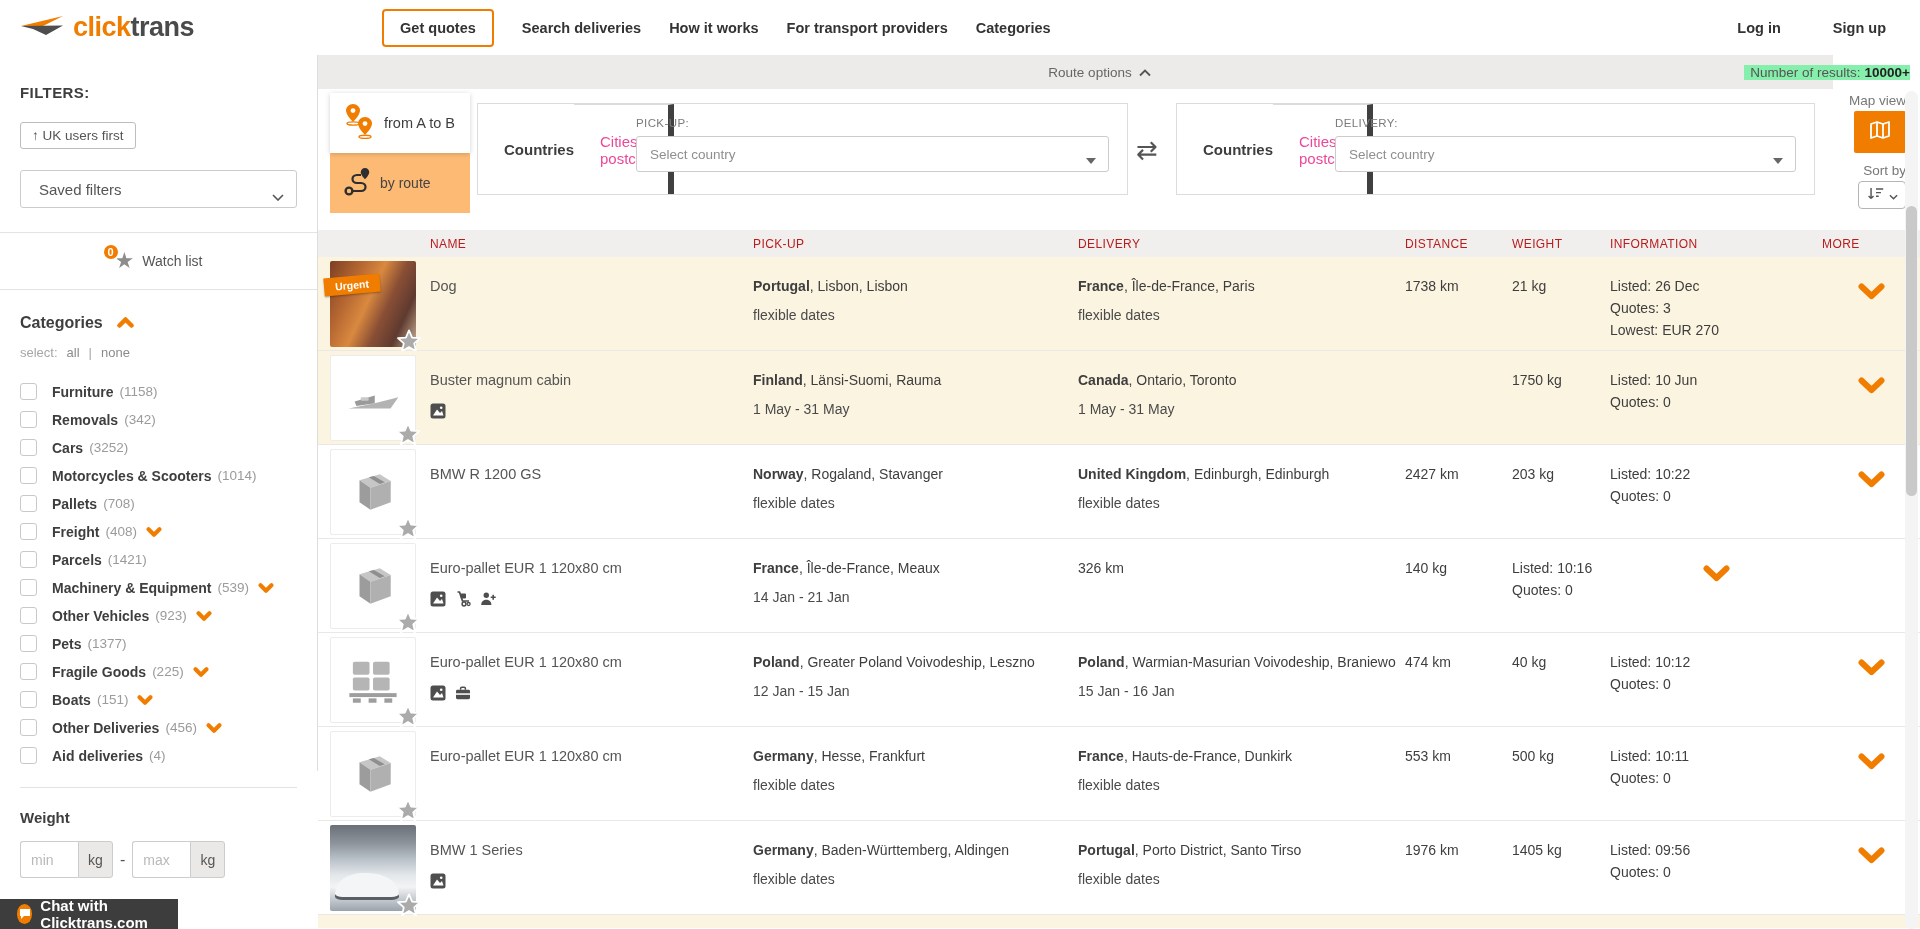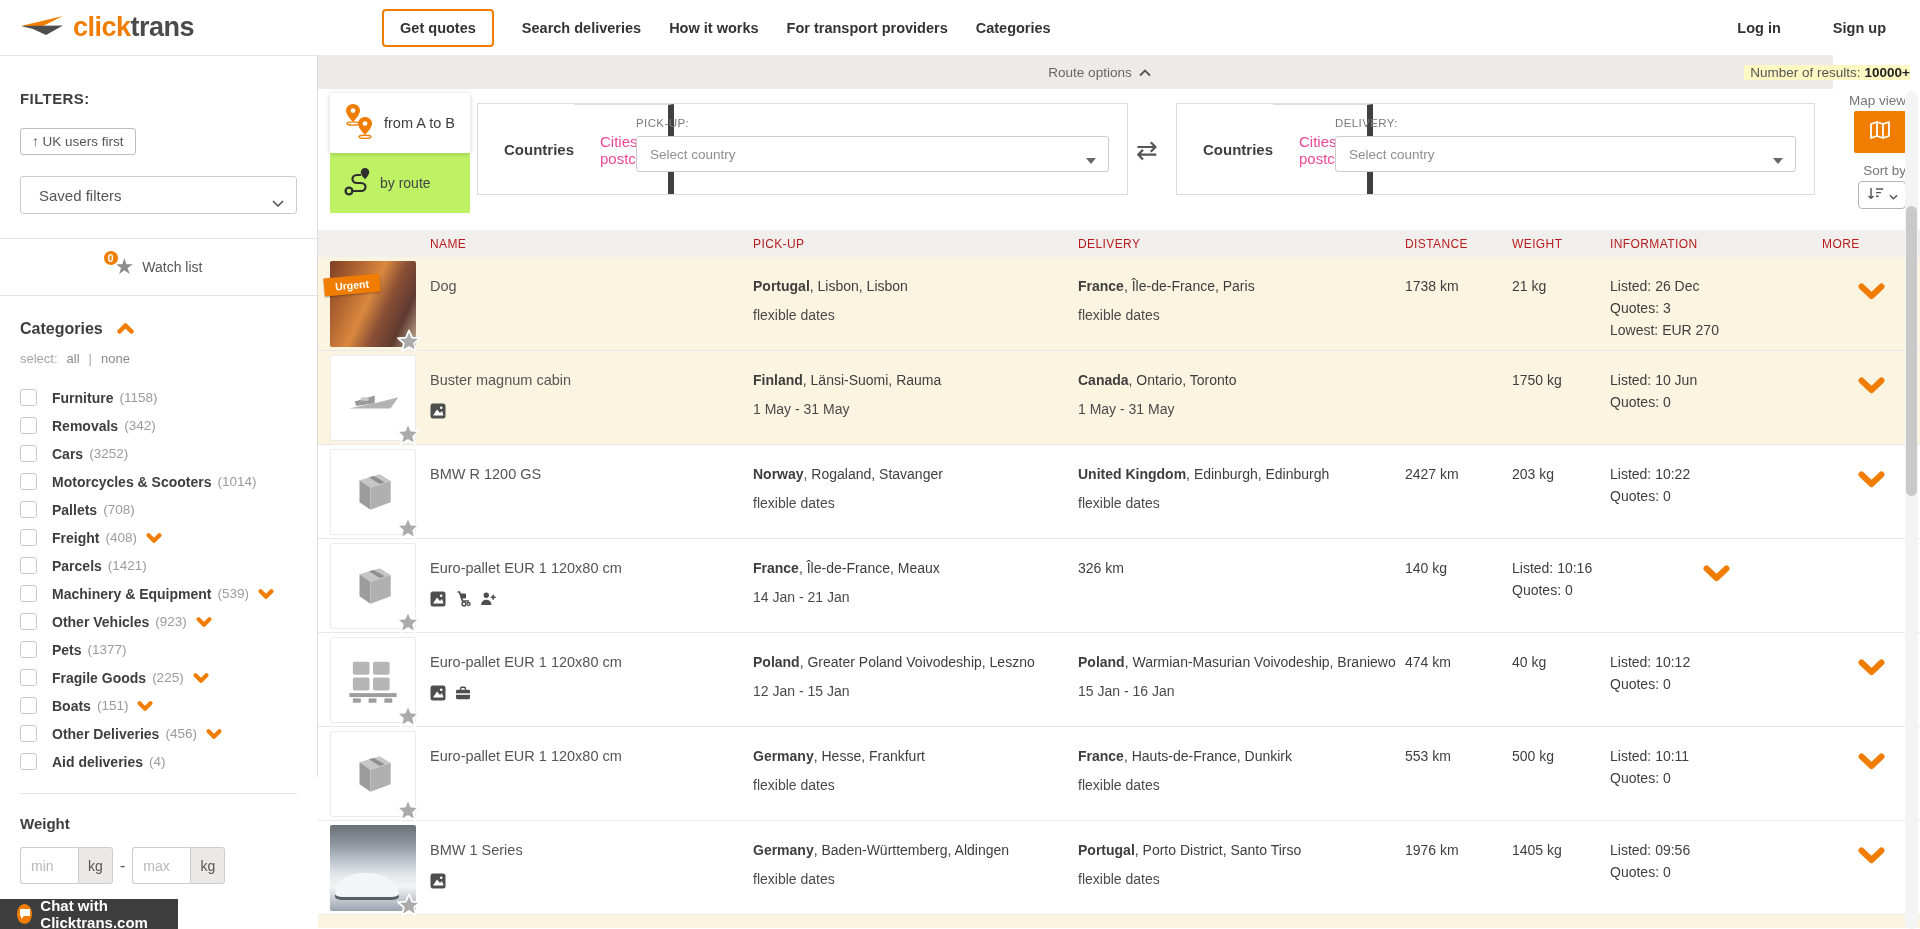--- a/index.html
+++ b/index.html
@@ -13,21 +13,21 @@
   .logo-text { font-size:27px; font-weight:bold; letter-spacing:-0.5px; }
   .logo-text .lt-click { color:#f07d00; }
   .logo-text .lt-trans { color:#4a4a4a; }
   .nav-center { display:flex; align-items:center; gap:28px; margin-left:188px; }
   .nav-item { font-size:14.5px; font-weight:600; color:#333; cursor:pointer; white-space:nowrap; }
   .nav-cta { border:2px solid #f07d00; border-radius:4px; padding:9px 16px; background:#fff; }
   .nav-right { margin-left:auto; margin-right:34px; display:flex; gap:52px; }
   .nav-right .nav-item { font-weight:700; }
 
   
-  .sidebar { position:absolute; left:0; top:55px; width:318px; height:722px; background:#fff;
+  .sidebar { position:absolute; left:0; top:49px; width:318px; height:722px; background:#fff;
              border-top:1px solid #e4e4e4; border-right:1px solid #ddd; }
   .sb-pad { padding:0 20px; }
   .sb-title { font-size:15px; font-weight:bold; color:#3e3e3e; letter-spacing:.4px; margin-top:34px; }
   .chip { display:inline-flex; align-items:center; margin-top:21px; border:1px solid #bdbdbd; border-radius:3px;
           padding:5px 11px; font-size:13.5px; color:#555; background:#fff; cursor:pointer; }
   .sb-select { position:relative; margin-top:21px; height:38px; border:1px solid #ccc; border-radius:3px;
                display:flex; align-items:center; padding-left:18px; font-size:15px; color:#555; background:#fff; cursor:pointer; }
   .sb-select .caret { position:absolute; right:12px; top:16px; }
   .divider { height:1px; background:#e3e3e3; margin-top:24px; }
   .watch-row { height:56px; display:flex; align-items:center; justify-content:center; gap:8px; cursor:pointer; }
@@ -57,28 +57,28 @@
 
   .chatbar { position:absolute; left:0; bottom:0; width:178px; height:30px; background:#3d3d3d; color:#fff;
              display:flex; align-items:center; gap:8px; padding-left:17px; font-size:15px; font-weight:bold; cursor:pointer; z-index:9; }
   .chat-ic { width:20px; height:20px; border-radius:50%; background:#f07d00; display:flex; align-items:center; justify-content:center; }
 
   
   .main { position:absolute; left:318px; top:55px; width:1602px; height:874px; background:#fff; }
   .graybar { position:absolute; left:0; top:0; width:1515px; height:34px; background:#ecebe9;
              display:flex; align-items:center; justify-content:center;padding-left:48px; }
   .route-opts { display:flex; align-items:center; gap:7px; font-size:13.5px; color:#666; cursor:pointer; }
-  .results-count { position:absolute; right:10px; top:10px; font-size:13.5px; color:#555; white-space:nowrap; background:#fef9c3; padding-left:6px; }
+  .results-count { position:absolute; right:10px; top:10px; font-size:13.5px; color:#555; white-space:nowrap; background:#86efac; padding-left:6px; }
   .results-count b { color:#222; margin-left:4px; }
 
   
   .route-panel { position:absolute; left:0; top:34px; width:1515px; height:131px; background:#fff; }
   .mode-tab { position:absolute; left:12px; width:140px; height:60px; display:flex; align-items:center; gap:10px; padding-left:14px; cursor:pointer; }
   .mode-ab { top:4px; background:#fff; box-shadow:0 1px 5px rgba(0,0,0,.18); z-index:2; font-weight:normal; font-size:14.5px; }
-  .mode-route { top:64px; background:#bef264; font-size:14px; color:#444; }
+  .mode-route { top:64px; background:#fdba74; font-size:14px; color:#444; }
   .loc-card { position:absolute; top:14px; height:92px; background:#fff; border:1px solid #dcdcdc; display:flex; }
   .card-pickup { left:159px; width:651px; }
   .card-delivery { left:858px; width:639px; }
   .card-tabs { width:140px; display:flex; flex-direction:row; flex:0 0 auto; }
   .card-tab { flex:1; display:flex; align-items:center; padding-left:26px; font-size:15px; background:#fff; cursor:pointer; }
   .card-tab.active { font-weight:bold; }
   .card-tab.inactive { border-top:1px solid #dcdcdc; border-right:6px solid #404040; color:#ec4899; }
   .card-field { flex:1; padding:13px 18px 0 18px; }
   .field-label { font-size:11.5px; color:#7b7b7b; letter-spacing:.4px; }
   .field-select { position:relative; margin-top:7px; height:36px; border:1px solid #ccc; border-radius:3px;

